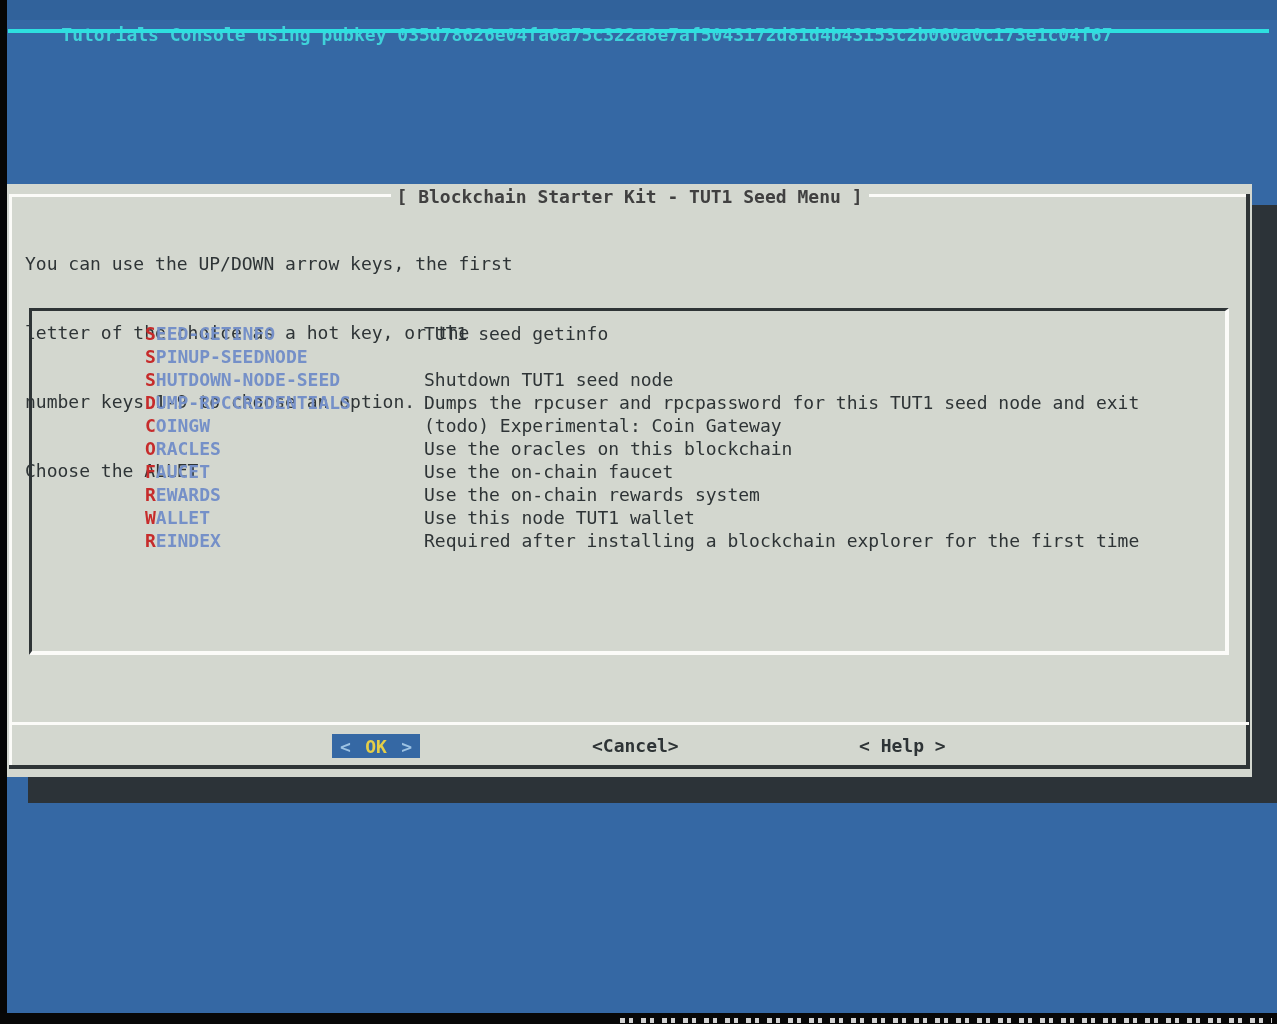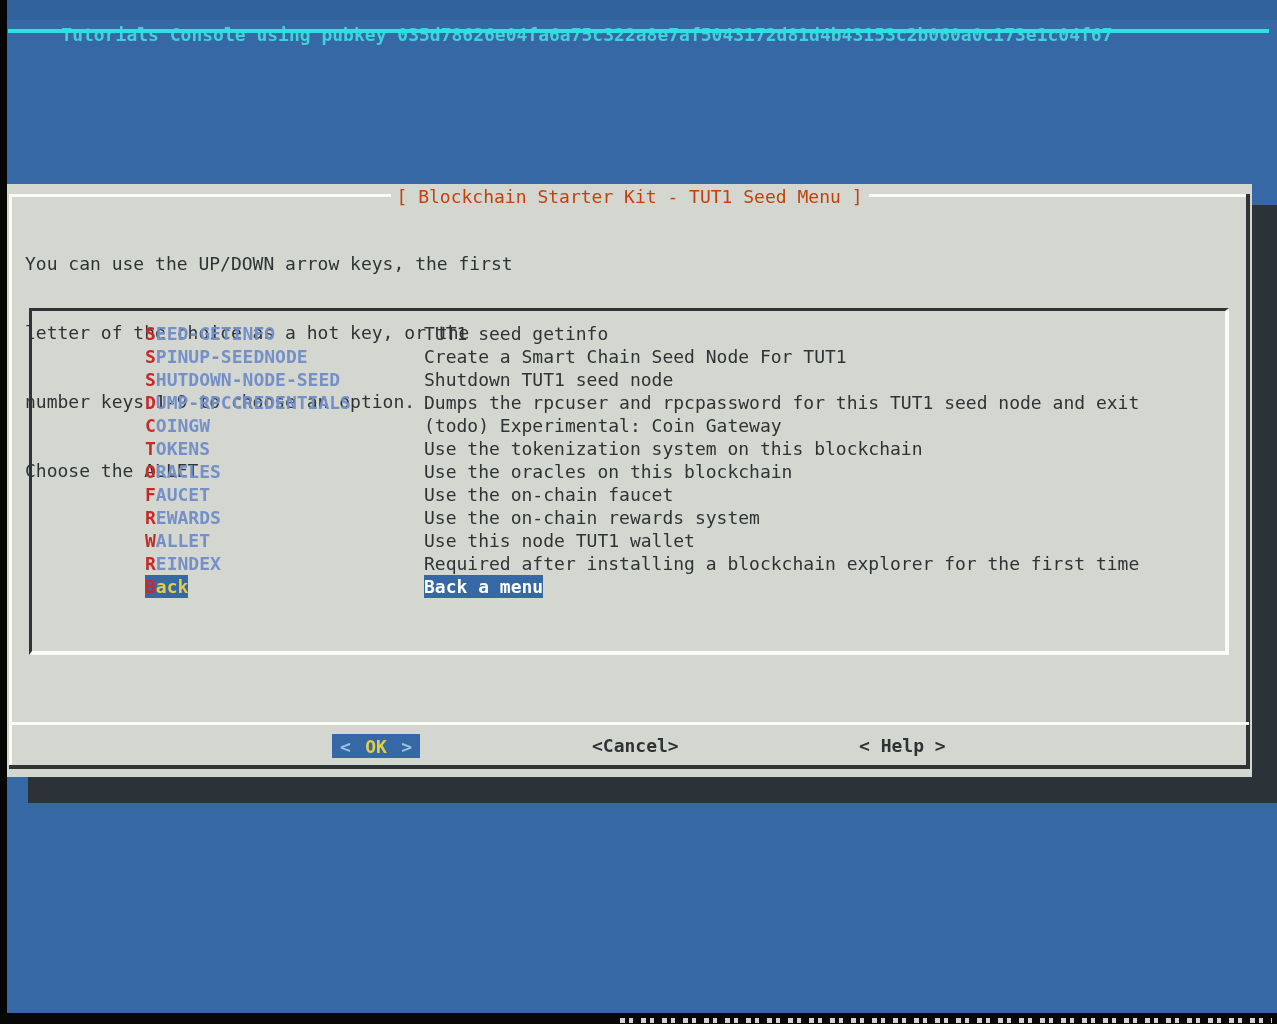--- a/index.html
+++ b/index.html
@@ -37,21 +37,21 @@
     background: #d3d7cf; color: #2e3436;
   }
   #dialog-border-top { position: absolute; left: 4px; top: 10px; width: 1238px; height: 3px; background: #fbfbf8; }
   #dialog-border-left { position: absolute; left: 2px; top: 10px; width: 3px; height: 574px; background: #fbfbf8; }
   #dialog-border-right { position: absolute; left: 1239px; top: 10px; width: 4px; height: 574px; background: #2e3436; }
   #dialog-border-bottom { position: absolute; left: 2px; top: 581px; width: 1241px; height: 4px; background: #2e3436; }
   #dialog-title {
     position: absolute; left: 0; top: 1px; width: 100%; text-align: center; z-index: 2;
   }
   #dialog-title span {
-    background: #d3d7cf; color: #c2410c; font-weight: normal; padding: 0 6px; white-space: pre;
+    background: #d3d7cf; color: #404040; font-weight: bold; padding: 0 6px; white-space: pre;
   }
   #instructions { position: absolute; left: 18px; top: 22px; white-space: pre; }
   
   #menu-box {
     position: absolute; left: 22px; top: 124px; width: 1200px; height: 347px;
     border-top: 3px solid #2e3436; border-left: 3px solid #2e3436;
     border-bottom: 4px solid #fbfbf8; border-right: 4px solid #fbfbf8;
   }
   #menu-rows { position: absolute; left: 0; top: 11px; width: 100%; }
   .menu-row { position: relative; height: 23px; }
@@ -108,61 +108,52 @@
 
     <div id="menu-box">
       <div id="menu-rows">
 
       <div class="menu-row">
             <span class="item-name"><span class="hotkey">S</span><span class="rest">EED-GETINFO</span></span>
             <span class="item-desc">TUT1 seed getinfo</span>
           </div>
           <div class="menu-row">
             <span class="item-name"><span class="hotkey">S</span><span class="rest">PINUP-SEEDNODE</span></span>
-            <span class="item-desc">Create a Smart Chain Seed Node For TUT1</span>
           </div>
           <div class="menu-row">
             <span class="item-name"><span class="hotkey">S</span><span class="rest">HUTDOWN-NODE-SEED</span></span>
             <span class="item-desc">Shutdown TUT1 seed node</span>
           </div>
           <div class="menu-row">
             <span class="item-name"><span class="hotkey">D</span><span class="rest">UMP-RPCCREDENTIALS</span></span>
             <span class="item-desc">Dumps the rpcuser and rpcpassword for this TUT1 seed node and exit</span>
           </div>
           <div class="menu-row">
             <span class="item-name"><span class="hotkey">C</span><span class="rest">OINGW</span></span>
             <span class="item-desc">(todo) Experimental: Coin Gateway</span>
-          </div>
-          <div class="menu-row">
-            <span class="item-name"><span class="hotkey">T</span><span class="rest">OKENS</span></span>
-            <span class="item-desc">Use the tokenization system on this blockchain</span>
           </div>
           <div class="menu-row">
             <span class="item-name"><span class="hotkey">O</span><span class="rest">RACLES</span></span>
             <span class="item-desc">Use the oracles on this blockchain</span>
           </div>
           <div class="menu-row">
             <span class="item-name"><span class="hotkey">F</span><span class="rest">AUCET</span></span>
             <span class="item-desc">Use the on-chain faucet</span>
           </div>
           <div class="menu-row">
             <span class="item-name"><span class="hotkey">R</span><span class="rest">EWARDS</span></span>
             <span class="item-desc">Use the on-chain rewards system</span>
           </div>
           <div class="menu-row">
             <span class="item-name"><span class="hotkey">W</span><span class="rest">ALLET</span></span>
             <span class="item-desc">Use this node TUT1 wallet</span>
           </div>
           <div class="menu-row">
             <span class="item-name"><span class="hotkey">R</span><span class="rest">EINDEX</span></span>
             <span class="item-desc">Required after installing a blockchain explorer for the first time</span>
-          </div>
-          <div class="menu-row selected">
-            <span class="item-name"><span class="hotkey">B</span><span class="rest">ack</span></span>
-            <span class="item-desc">Back a menu</span>
           </div>
         </div>
     </div>
 
     <div id="button-separator"></div>
 
     <div id="ok-button" class="btn">
       <span class="bracket">&lt;</span>
       <span class="ok-label">OK</span>
       <span class="bracket">&gt;</span>

